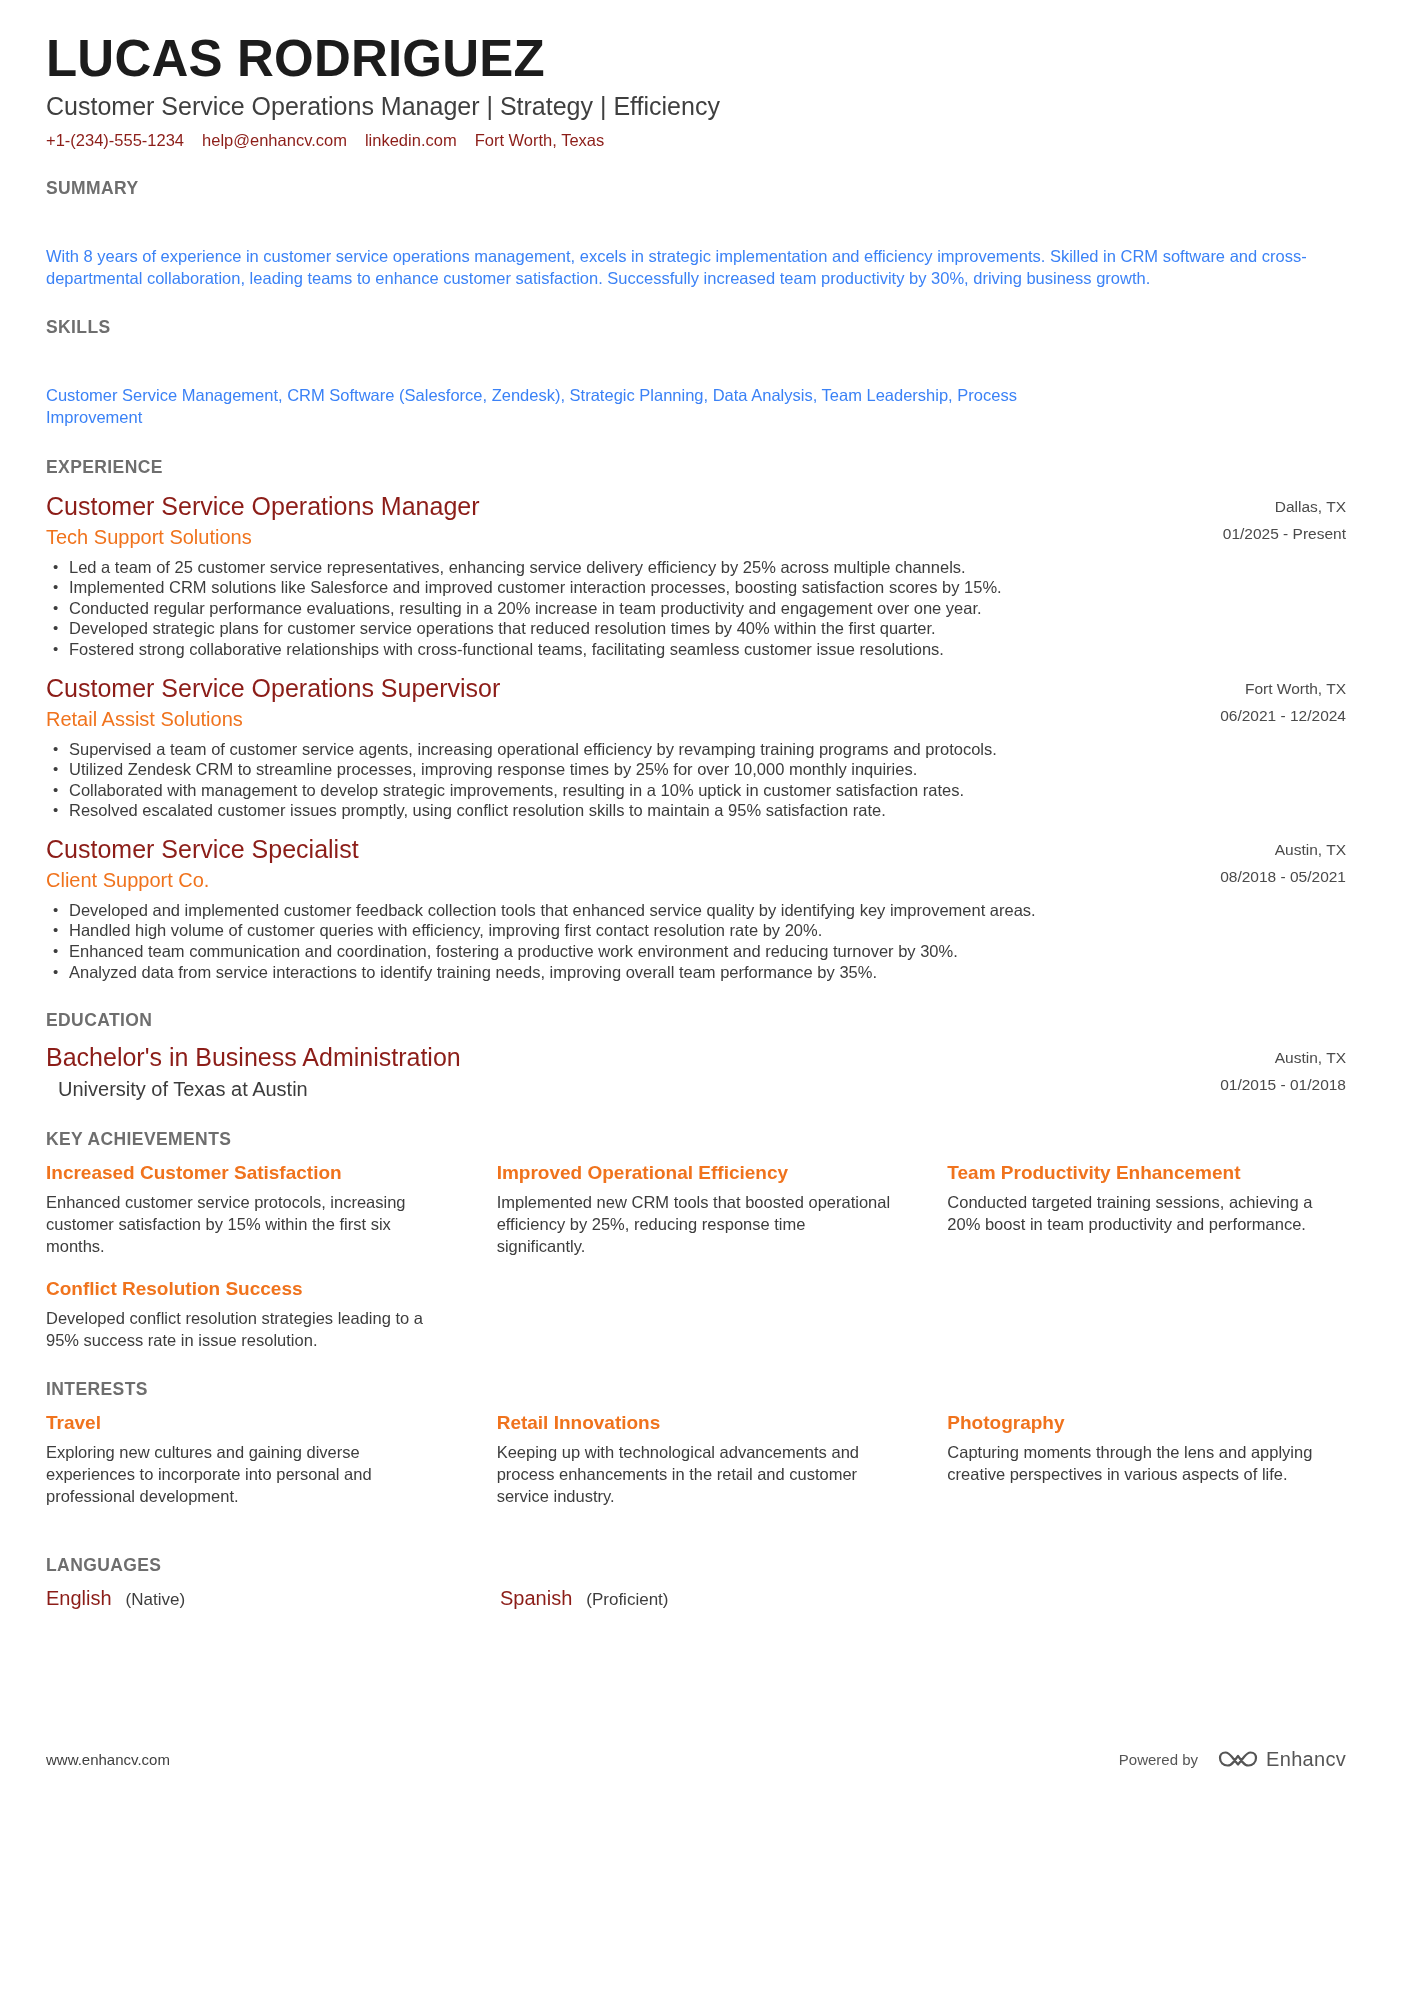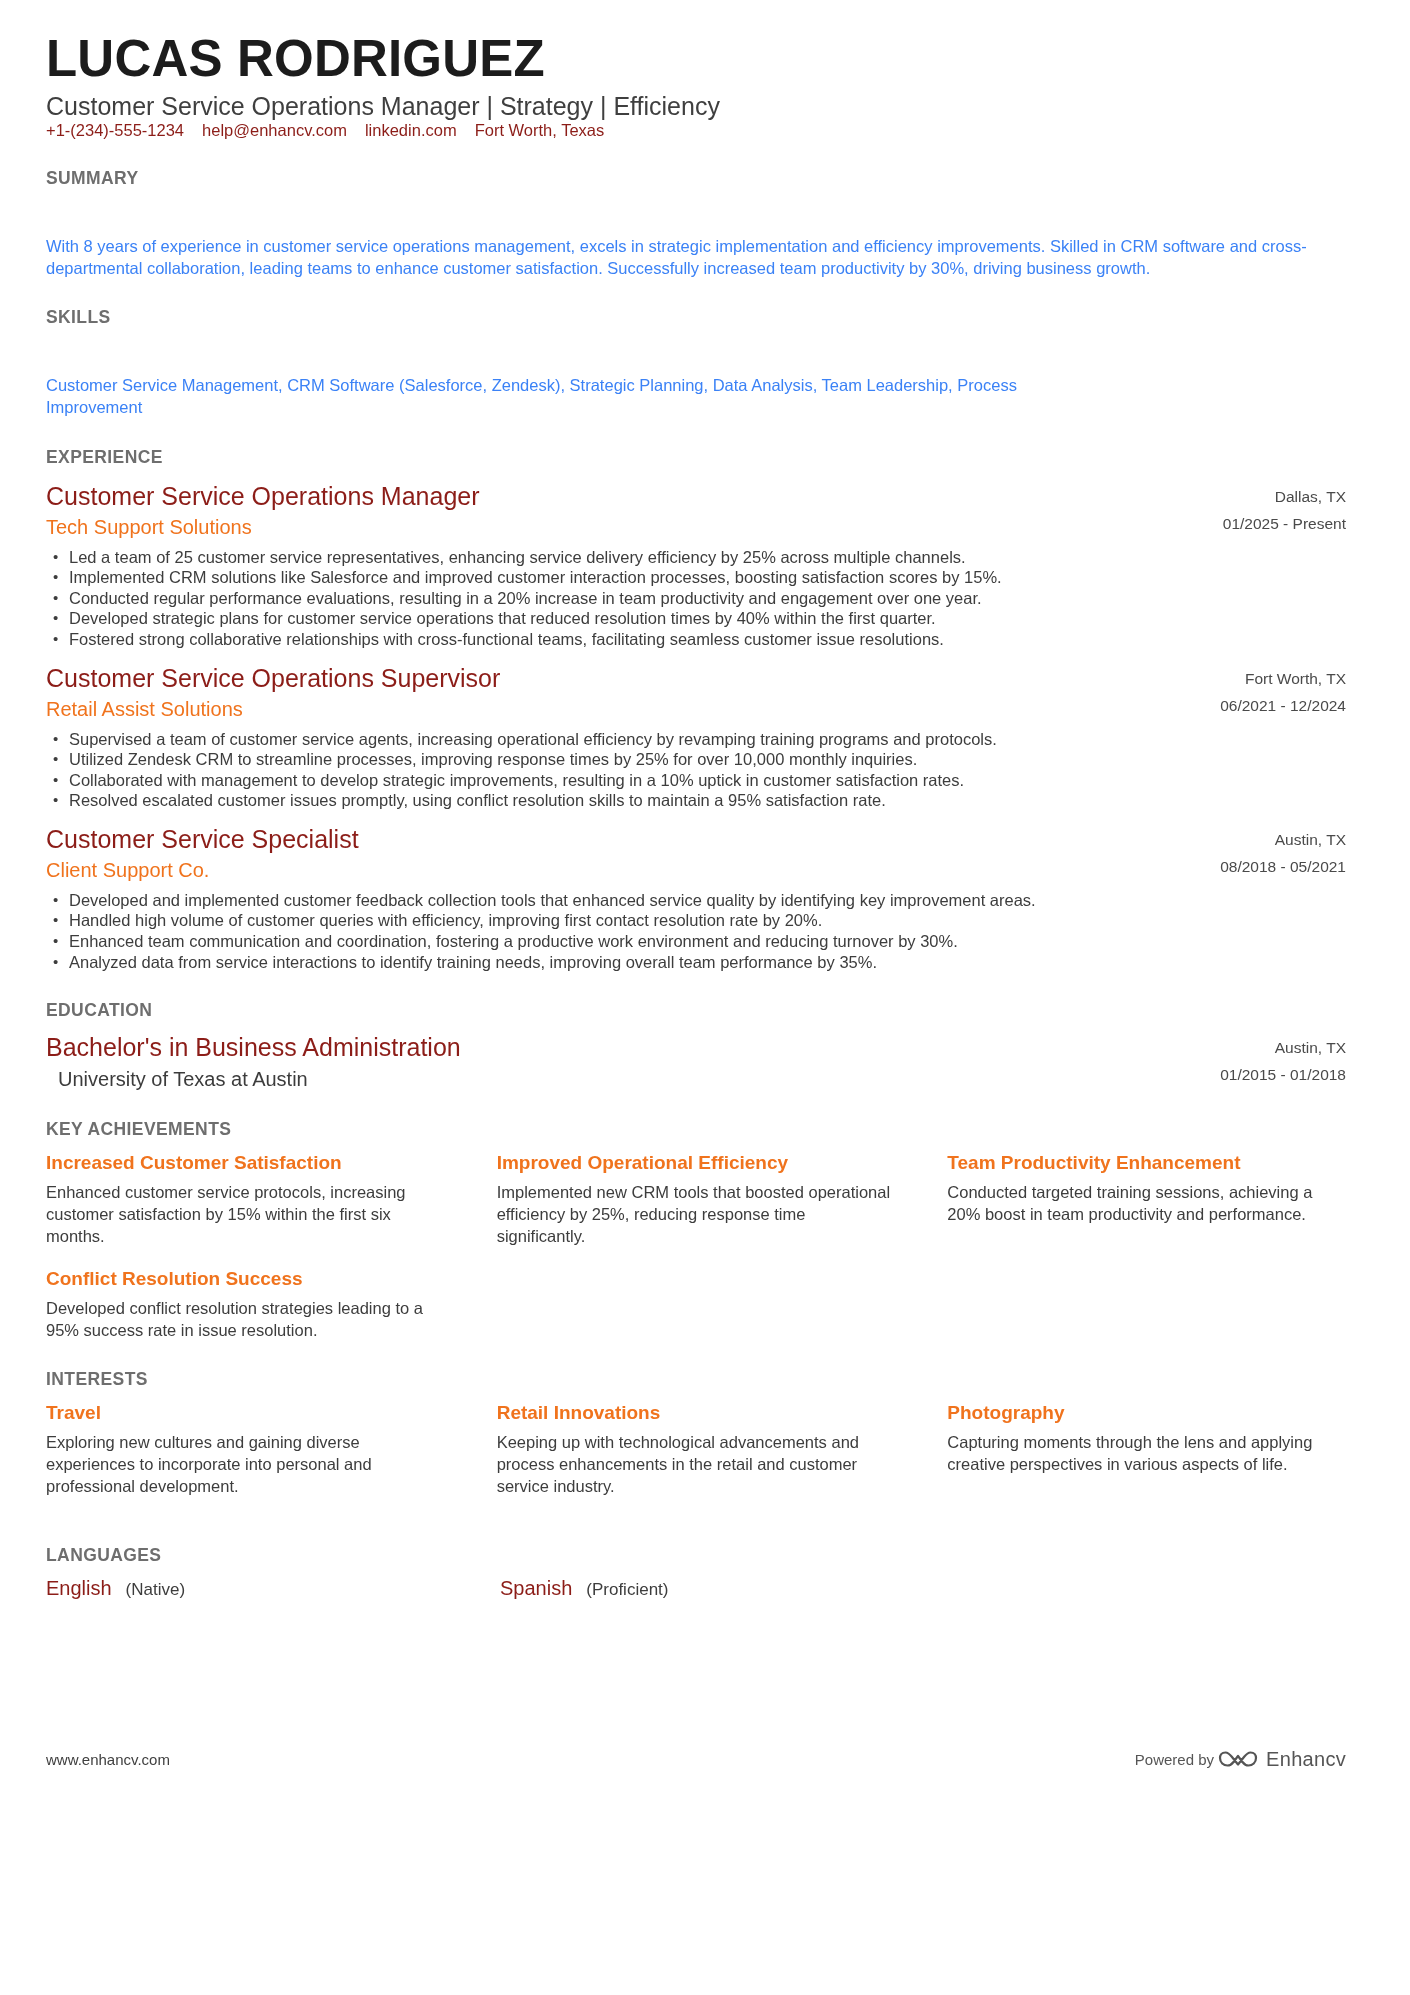--- a/index.html
+++ b/index.html
@@ -14,21 +14,21 @@
     width: 1410px; height: 1794px;
     padding: 30px 64px 22px 46px;
     display: flex; flex-direction: column;
   }
   
   .name {
     font-size: 51px; font-weight: 700; color: #1c1c1c;
     letter-spacing: 0.2px; line-height: 1.12;
   }
   .headline { font-size: 25px; color: #3f3f3f; margin-top: 4px; line-height: 1.2; }
-  .contact-row { display: flex; gap: 18px; align-items: baseline; }
+  .contact-row { display: flex; gap: 18px; margin-top: 10px; align-items: baseline; }
   .contact-row .c-item { font-size: 16.5px; color: #8c1d18; text-decoration: none; }
   
   .section { margin-top: 28px; }
   .sec-h {
     font-size: 17.5px; font-weight: 700; color: #6e6e6e;
     letter-spacing: 0.4px; margin-bottom: 11px;
   }
   .body-text { font-size: 16.5px; line-height: 1.34; color: #3b82f6; margin-top: 46px; }
   
   .job { margin-top: 13px; }
@@ -59,21 +59,21 @@
   .lang-grid { display: grid; grid-template-columns: 454px 1fr; }
   .lang-entry { display: flex; align-items: baseline; gap: 14px; }
   .lang-name { font-size: 20px; color: #8c1d18; }
   .lang-level { font-size: 17px; color: #3d3d3d; }
   
   .footer {
     margin-top: auto;
     display: flex; justify-content: space-between; align-items: center;
   }
   .footer-site { font-size: 15px; color: #3f3f3f; text-decoration: none; }
-  .powered { display: flex; align-items: center; gap: 4px; }
+  .powered { display: flex; align-items: center; gap: 20px; }
   .powered-label { font-size: 15px; color: #555555; }
   .brand-link { display: flex; align-items: center; gap: 8px; text-decoration: none; }
   .brand-name { font-size: 20px; color: #555555; letter-spacing: 0.3px; text-align: right; }
   .logo-svg { display: block; }
 </style>
 </head>
 <body>
 
 <div class="page">
 

